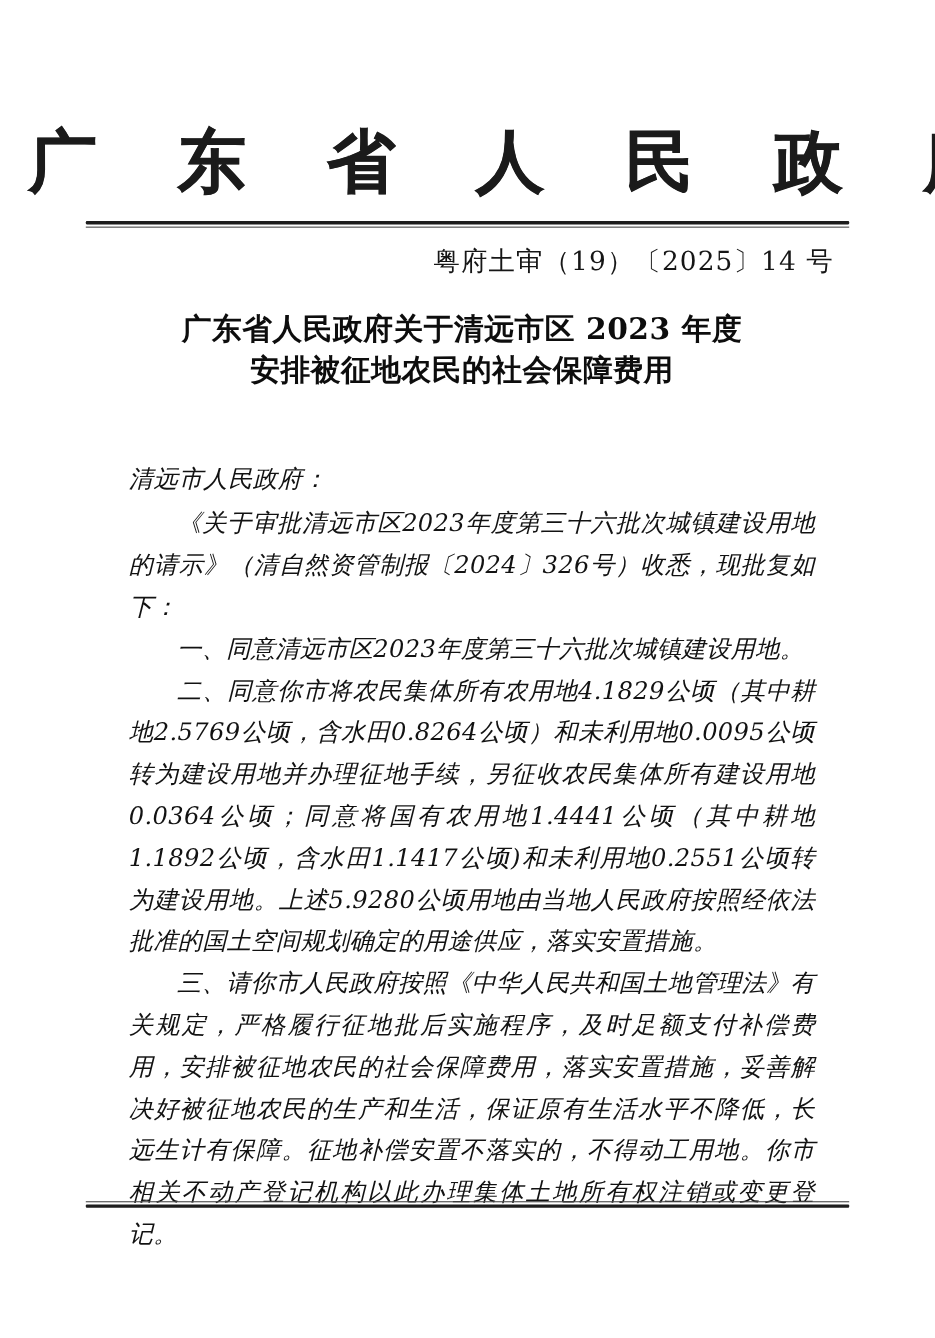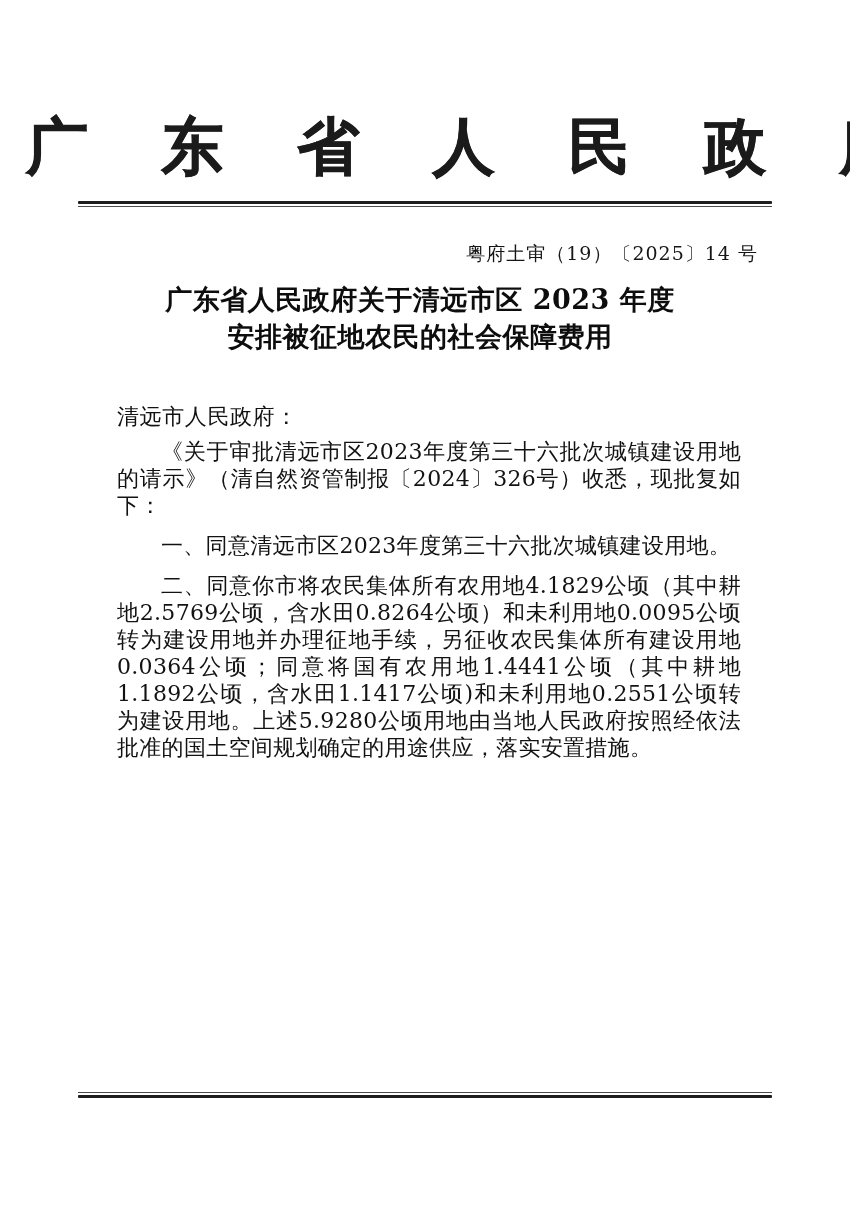--- a/index.html
+++ b/index.html
@@ -78,23 +78,23 @@
     margin-top: 2px;
     height: 3px;
     background: #1d1d1d;
     border-radius: 1px;
   }
 
   
   .doc-number {
     position: absolute;
     right: 92px;
-    top: 238px;
+    top: 222px;
     font-family: "DejaVu Serif", serif;
-    font-size: 19px;
+    font-size: 24px;
     line-height: 30px;
     letter-spacing: 1px;
     color: #161616;
     white-space: nowrap;
   }
 
   
   .doc-title {
     position: absolute;
     left: 110px;
@@ -107,41 +107,42 @@
     line-height: 37px;
     letter-spacing: 0.5px;
     color: #0d0d0d;
   }
   .doc-title .tline { display: block; white-space: nowrap; }
 
   
   .body-wrap {
     position: absolute;
     left: 117px;
-    top: 398px;
+    top: 418px;
     width: 624px;
+    font-style: italic;
   }
   .salutation {
     font-size: 22px;
     line-height: 38px;
     letter-spacing: 0.6px;
     color: #121212;
     margin-bottom: 2px;
   }
   .para {
     font-size: 22px;
-    line-height: 27px;
+    line-height: 38px;
     letter-spacing: 0.3px;
     color: #121212;
     text-align: justify;
     text-justify: inter-character;
     text-indent: 2em;
     margin: 0;
   }
-  .para + .para { margin-top: 13px; }
+  .para + .para { margin-top: 0; }
 </style>
 </head>
 <body>
 
 <div class="page">
 
   <div class="masthead">
     <div class="masthead-title">广 东 省 人 民 政 府</div>
   </div>
 
@@ -159,20 +160,21 @@
 
   <div class="body-wrap">
     <div class="salutation">清远市人民政府：</div>
 
     <p class="para">《关于审批清远市区2023年度第三十六批次城镇建设用地的请示》（清自然资管制报〔2024〕326号）收悉，现批复如下：</p>
 
     <p class="para">一、同意清远市区2023年度第三十六批次城镇建设用地。</p>
 
     <p class="para">二、同意你市将农民集体所有农用地4.1829公顷（其中耕地2.5769公顷，含水田0.8264公顷）和未利用地0.0095公顷转为建设用地并办理征地手续，另征收农民集体所有建设用地0.0364公顷；同意将国有农用地1.4441公顷（其中耕地1.1892公顷，含水田1.1417公顷)和未利用地0.2551公顷转为建设用地。上述5.9280公顷用地由当地人民政府按照经依法批准的国土空间规划确定的用途供应，落实安置措施。</p>
 
+    <p class="para">三、请你市人民政府按照《中华人民共和国土地管理法》有关规定，严格履行征地批后实施程序，及时足额支付补偿费用，安排被征地农民的社会保障费用，落实安置措施，妥善解决好被征地农民的生产和生活，保证原有生活水平不降低，长远生计有保障。征地补偿安置不落实的，不得动工用地。你市相关不动产登记机构以此办理集体土地所有权注销或变更登记。</p>
   </div>
 
   <div class="rule-bottom">
     <div class="thin"></div>
     <div class="thick"></div>
   </div>
 
 </div>
 
 </body></html>

